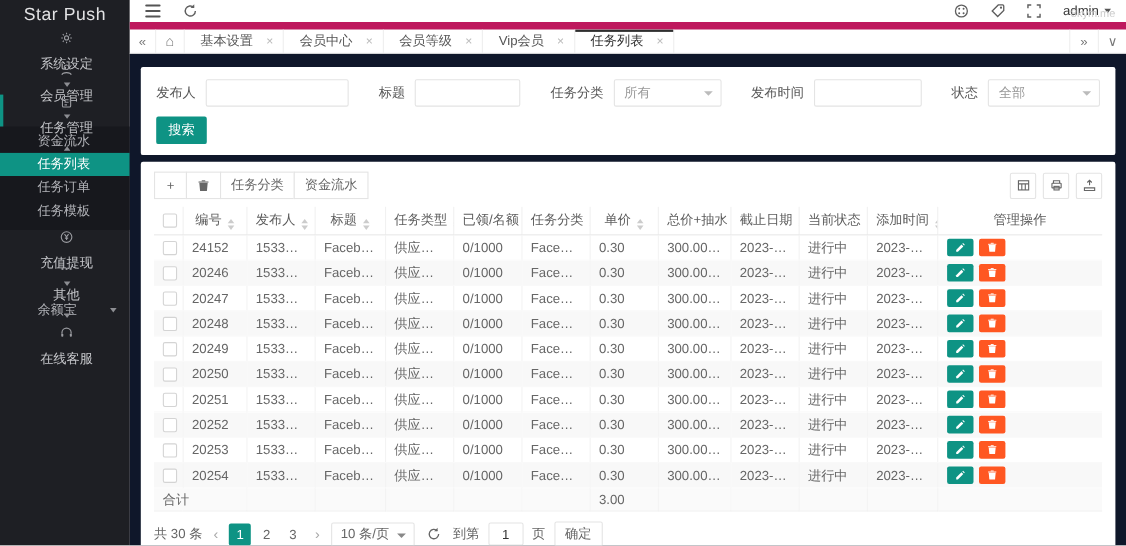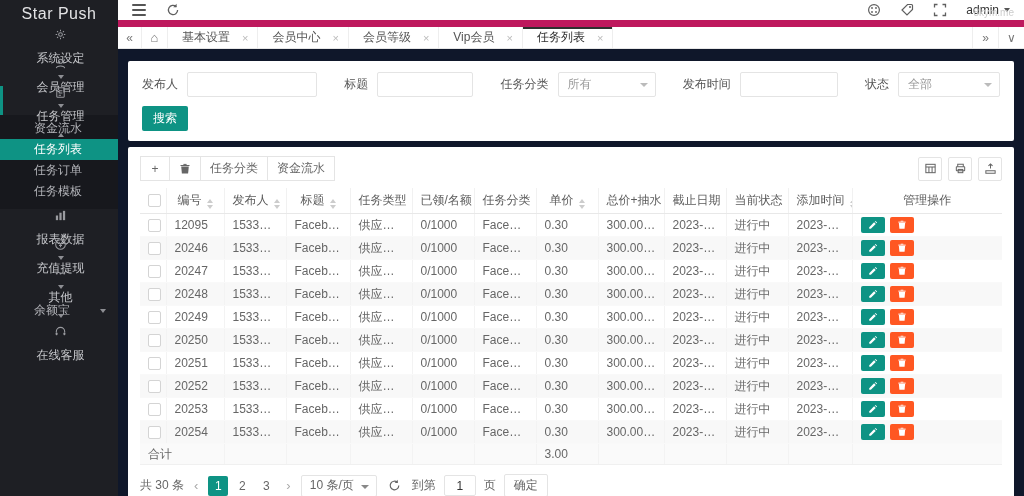--- a/index.html
+++ b/index.html
@@ -162,31 +162,20 @@
           </div>
           <div class="sub-item active">
             <span>任务列表</span>
           </div>
           <div class="sub-item">
             <span>任务订单</span>
           </div>
           <div class="sub-item">
             <span>任务模板</span>
           </div>
-        </div>
-        <div class="side-item">
-          <span class="side-icon">
-            <svg viewBox="0 0 14 14" fill="currentColor">
-              <rect x="2" y="7" width="2.4" height="5"></rect>
-              <rect x="5.8" y="4" width="2.4" height="8"></rect>
-              <rect x="9.6" y="2" width="2.4" height="10"></rect>
-            </svg>
-          </span>
-          <span class="side-label">报表数据</span>
-          <span class="caret down"></span>
         </div>
         <div class="side-item">
           <span class="side-icon">
             <svg viewBox="0 0 14 14" fill="none" stroke="currentColor" stroke-width="1.1">
               <circle cx="7" cy="7" r="5.2"></circle>
               <path d="M5 4.2l2 2.6 2-2.6M7 6.8v3.2M5.4 8h3.2"></path>
             </svg>
           </span>
           <span class="side-label">充值提现</span>
           <span class="caret down"></span>
@@ -421,21 +410,21 @@
                   <i class="dn"></i>
                 </span></th>
               <th><span>管理操作</span></th>
             </tr>
           </thead>
         <tbody>
             <tr>
               <td class="cb-col">
                 <div class="cb"></div>
               </td>
-              <td>12095</td>
+              <td>24152</td>
               <td>153374536...</td>
               <td>Facebook</td>
               <td class="type-cell">供应信息</td>
               <td>0/1000</td>
               <td>Facebook</td>
               <td>0.30</td>
               <td>300.00+0.00</td>
               <td>2023-11-30</td>
               <td>进行中</td>
               <td>2023-10-1...</td>

